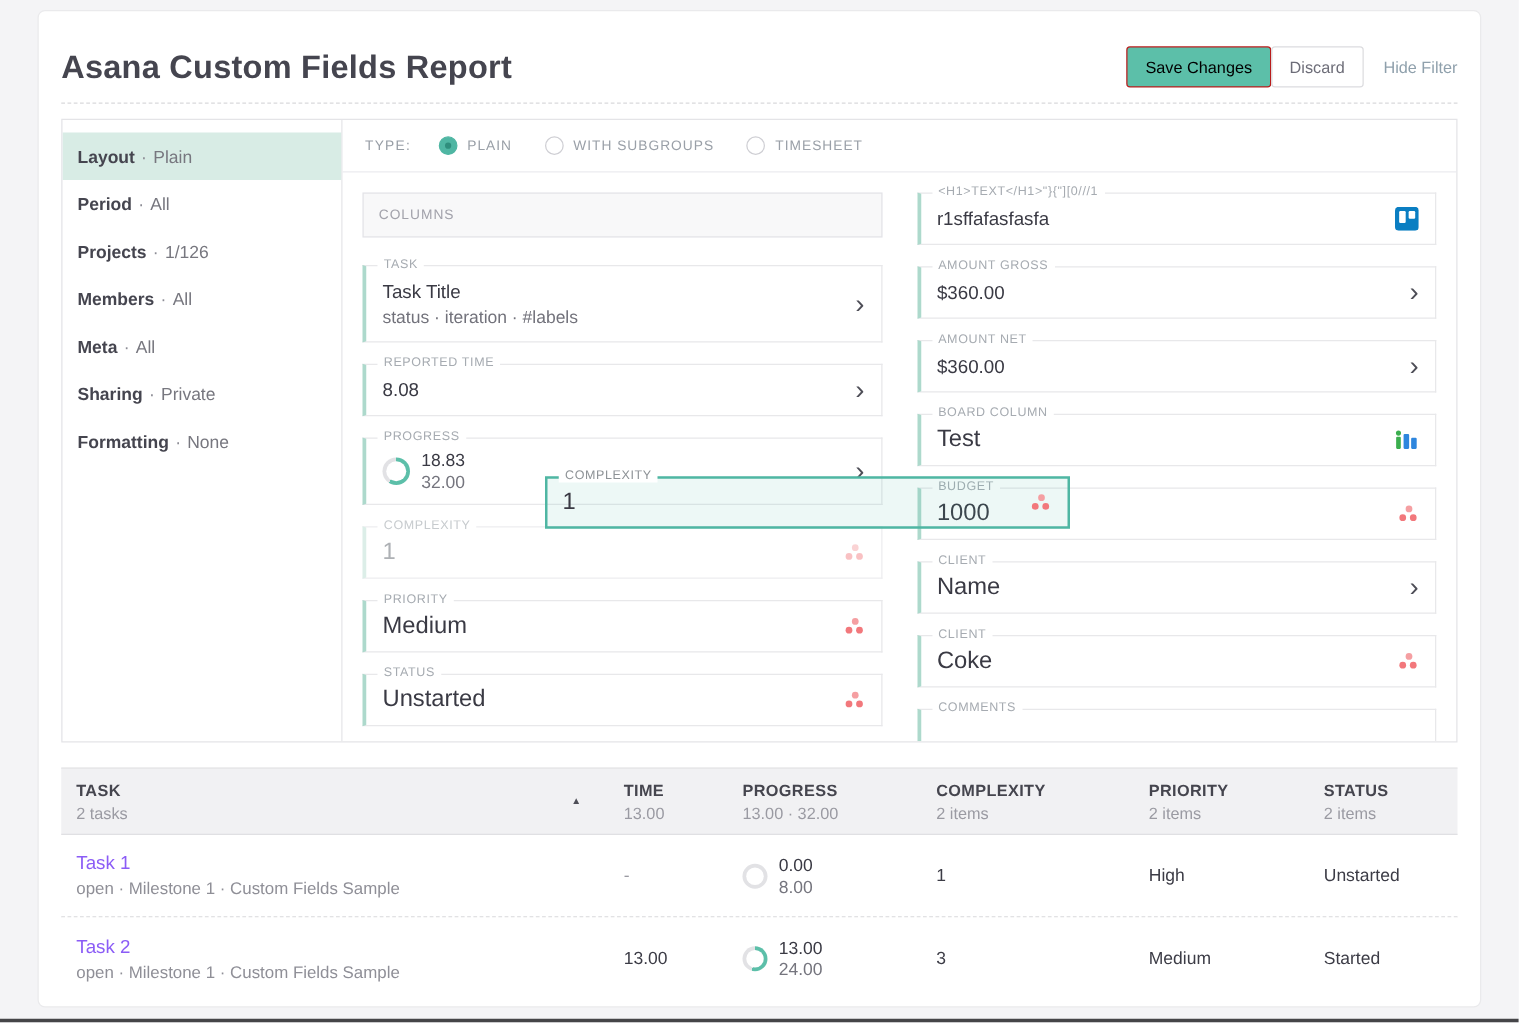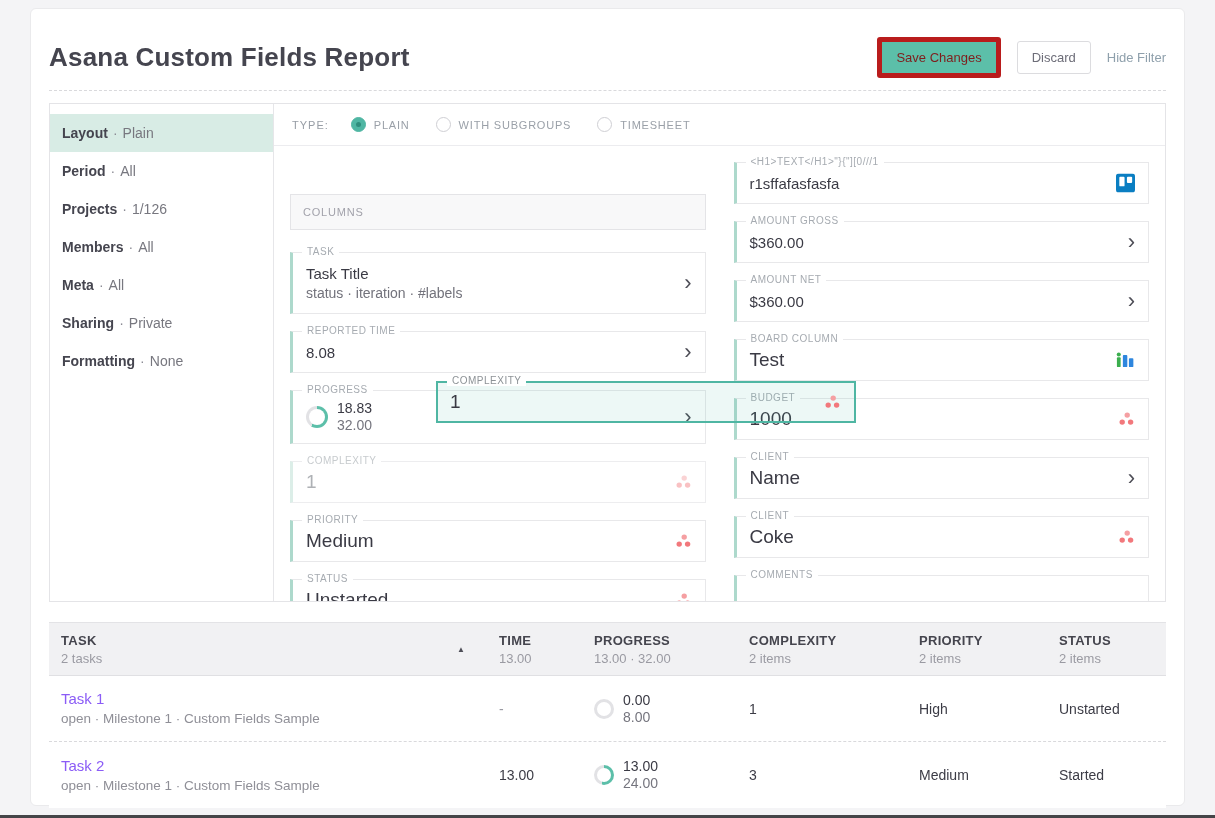--- a/index.html
+++ b/index.html
@@ -19,22 +19,22 @@
   }
 
   
   .page-header {
     margin:0 18px; padding:28px 0 12px;
     display:flex; align-items:center;
     border-bottom:1px dashed #d9d9dc;
   }
   .page-title { font-size:26px; font-weight:700; color:#45454f; letter-spacing:.2px; flex:1; }
   .btn { font-size:13px; border-radius:3px; padding:8px 14px; cursor:pointer; font-family:inherit; }
-  .btn-save { background:#5CBFA9; border:5px solid #b91c1c; color:#7f1d1d; }
-  .btn-discard { background:#fff; border:1px solid #dcdcdf; color:#6d6d78; margin-left:16px; }
+  .btn-save { background:#5CBFA9; border:1px solid #b91c1c; color:#000000; }
+  .btn-discard { background:#fff; border:1px solid #dcdcdf; color:#6d6d78; margin-left:0; }
   .link-hide { font-size:13px; color:#8FA0AC; margin-left:16px; cursor:pointer; }
 
   
   .filter-panel {
     margin:12px 18px 0; height:499px;
     border:1px solid #e4e4e7; display:flex; overflow:hidden; background:#fff;
   }
   .side-nav { width:224px; border-right:1px solid #e6e6e9; padding-top:10px; flex:none; }
   .side-item { height:38px; display:flex; align-items:center; padding:0 12px; font-size:14px; cursor:pointer; }
   .side-item.active { background:#D8ECE5; }
@@ -49,21 +49,21 @@
   .radio { width:15px; height:15px; border-radius:50%; border:1px solid #cfcfd4; background:#fff; position:relative; flex:none; }
   .radio.on { background:#4FB6A3; border-color:#4FB6A3; }
   .radio.on::after { content:""; position:absolute; left:4px; top:4px; width:5px; height:5px; border-radius:50%; background:#2F8E7D; }
   .type-option-label { font-size:11px; letter-spacing:.8px; color:#9aa0a8; margin-left:8px; }
 
   .cols-wrap { flex:1; display:flex; gap:28px; padding:16px 16px 0; overflow:hidden; }
   .field-col { flex:1; min-width:0; }
   .col-header {
     height:36px; background:#f8f8f9; border:1px solid #e4e4e7;
     display:flex; align-items:center; padding:0 12px;
-    font-size:11px; letter-spacing:.8px; color:#A2A2AB;margin-top:32px;
+    font-size:11px; letter-spacing:.8px; color:#A2A2AB;
   }
 
   .field {
     position:relative; height:42px; background:#fff;
     border:1px solid #e8e8ea; border-left:3px solid #ADD9CC;
     display:flex; align-items:center; padding:0 40px 0 13px;
   }
   .col-header + .field { margin-top:22px; }
   .field + .field { margin-top:17px; }
   .field.tall { height:62px; }

